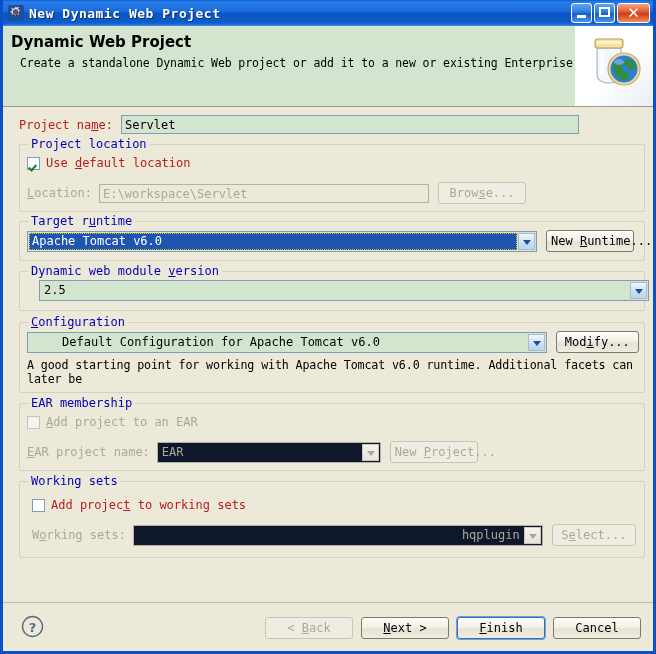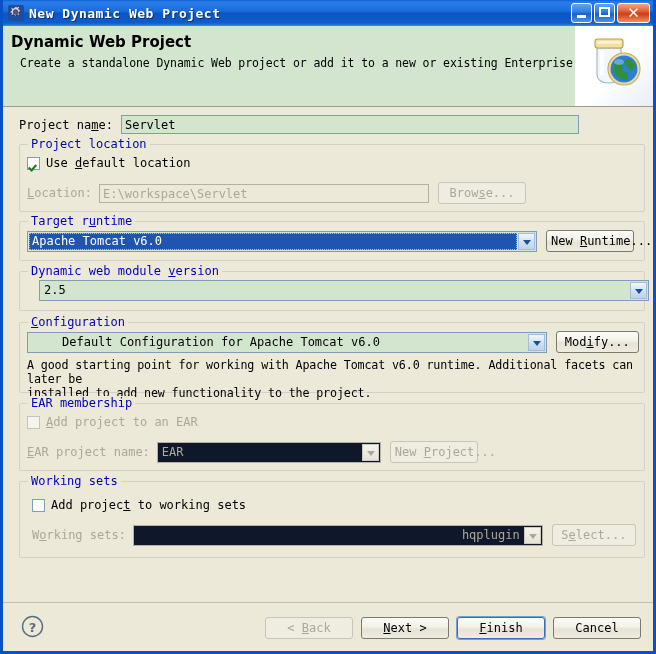--- a/index.html
+++ b/index.html
@@ -131,21 +131,21 @@
   }
 
   .row {
     position: absolute;
     display: flex;
     align-items: center;
   }
   .lbl {
     font-family: "DejaVu Sans Mono", monospace;
     font-size: 12px;
-    color: #000000;
+    color: #b91c1c;
     white-space: nowrap;
   }
   .lbl.disabled { color: #aca899; }
   .u { text-decoration: underline; }
 
   
   .group {
     position: absolute;
     border: 1px solid #d4d0c8;
     border-top: 1px solid #d4d0c8;
@@ -419,21 +419,20 @@
       <span class="group-title"><span class="u">C</span>onfiguration</span>
       <div class="row" style="left:7px; top:8px; width:612px;">
         <div class="combo" style="width:550px;padding-left:30px;">
           <span class="combo-text">Default Configuration for Apache Tomcat v6.0</span>
           <span class="arrow"></span>
         </div>
         <div class="btn" style="width:88px; margin-left:9px;">Mod<span class="u">i</span>fy...</div>
       </div>
       <div class="desc" style="left:7px; top:35px; width:612px;">
         <div>A good starting point for working with Apache Tomcat v6.0 runtime.  Additional facets can later be</div>
-        <div>installed to add new functionality to the project.</div>
       </div>
     </div>
 
     <div class="group" style="left:16px; top:296px; width:626px; height:68px;">
       <span class="group-title">EAR membership</span>
 
       <div class="row" style="left:7px; top:11px;">
         <span class="cbox disabled"></span>
         <span class="lbl disabled"><span class="u">A</span>dd project to an EAR</span>
       </div>

